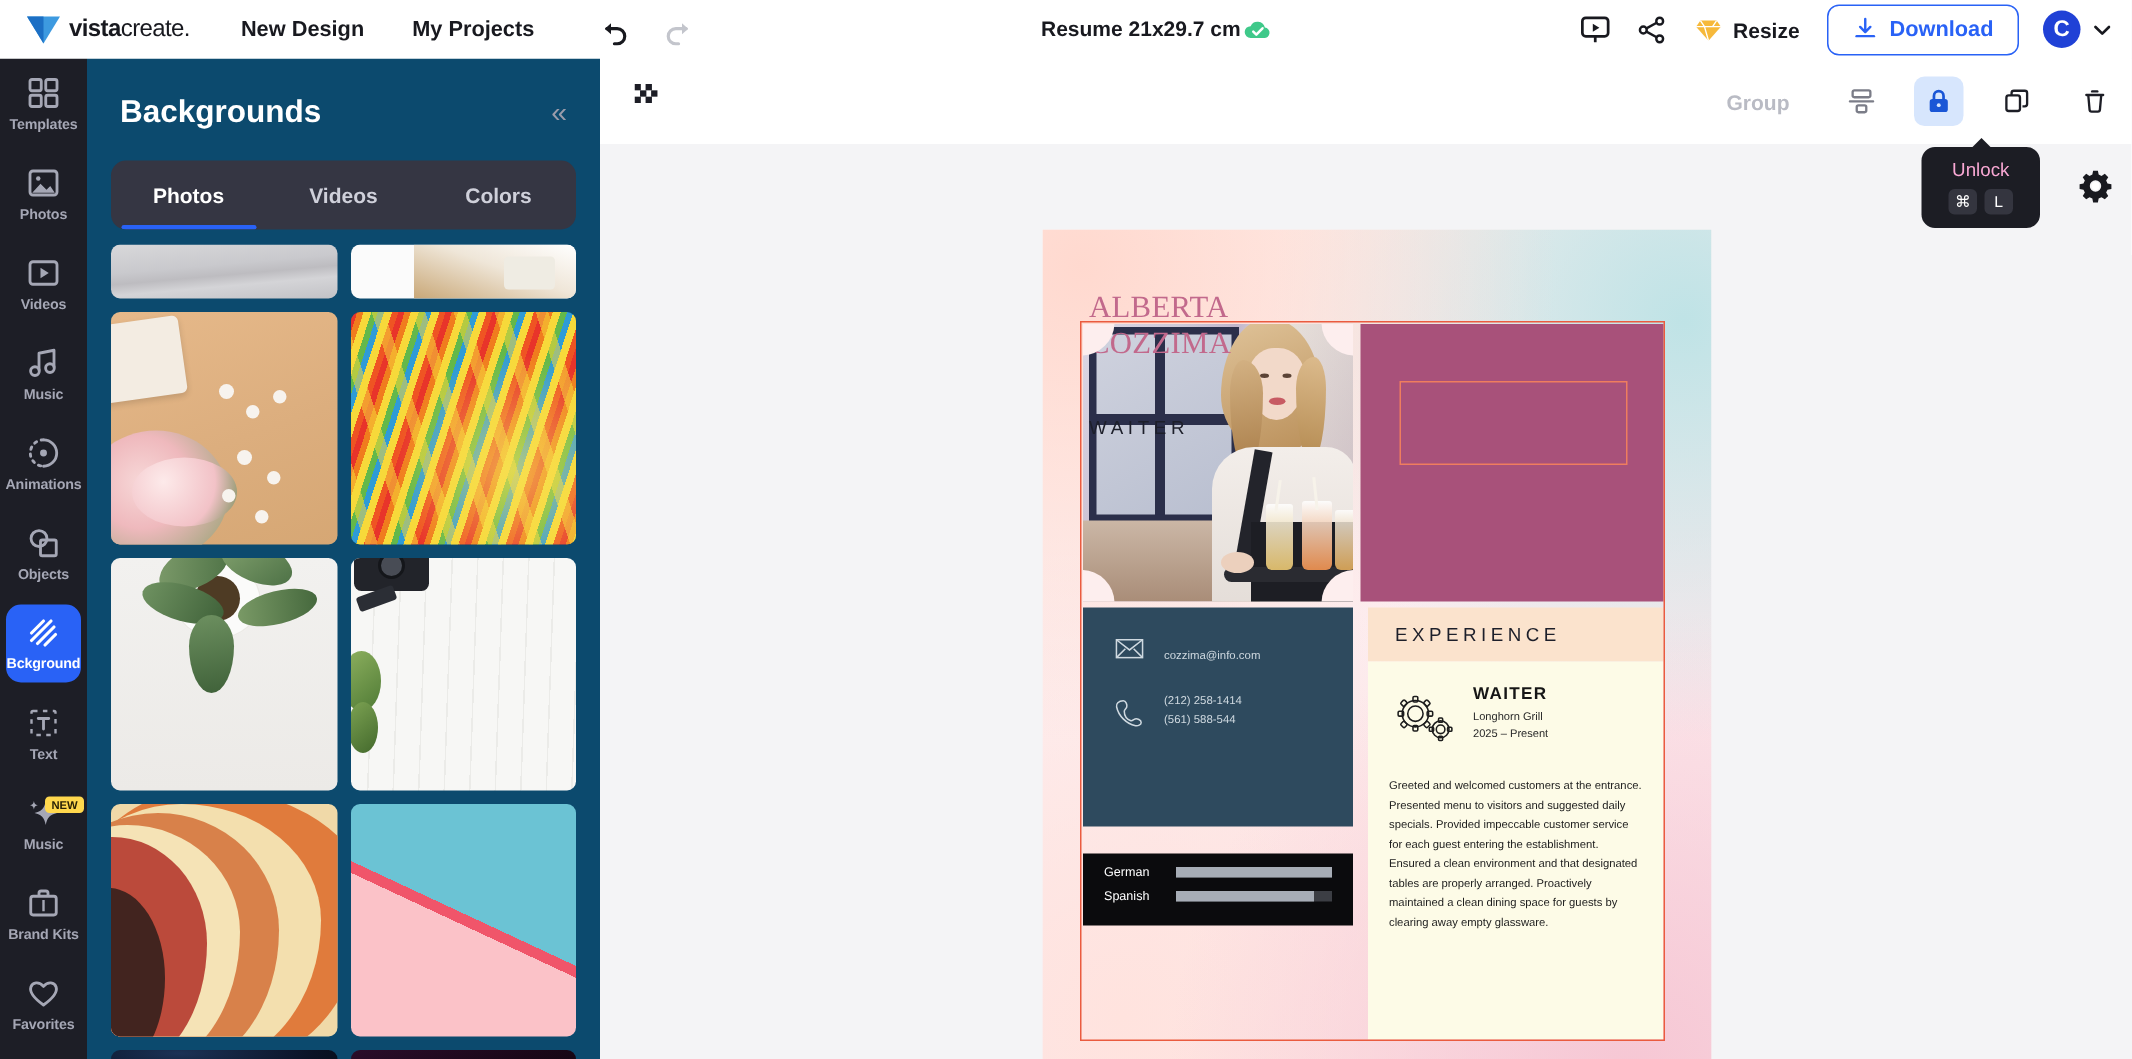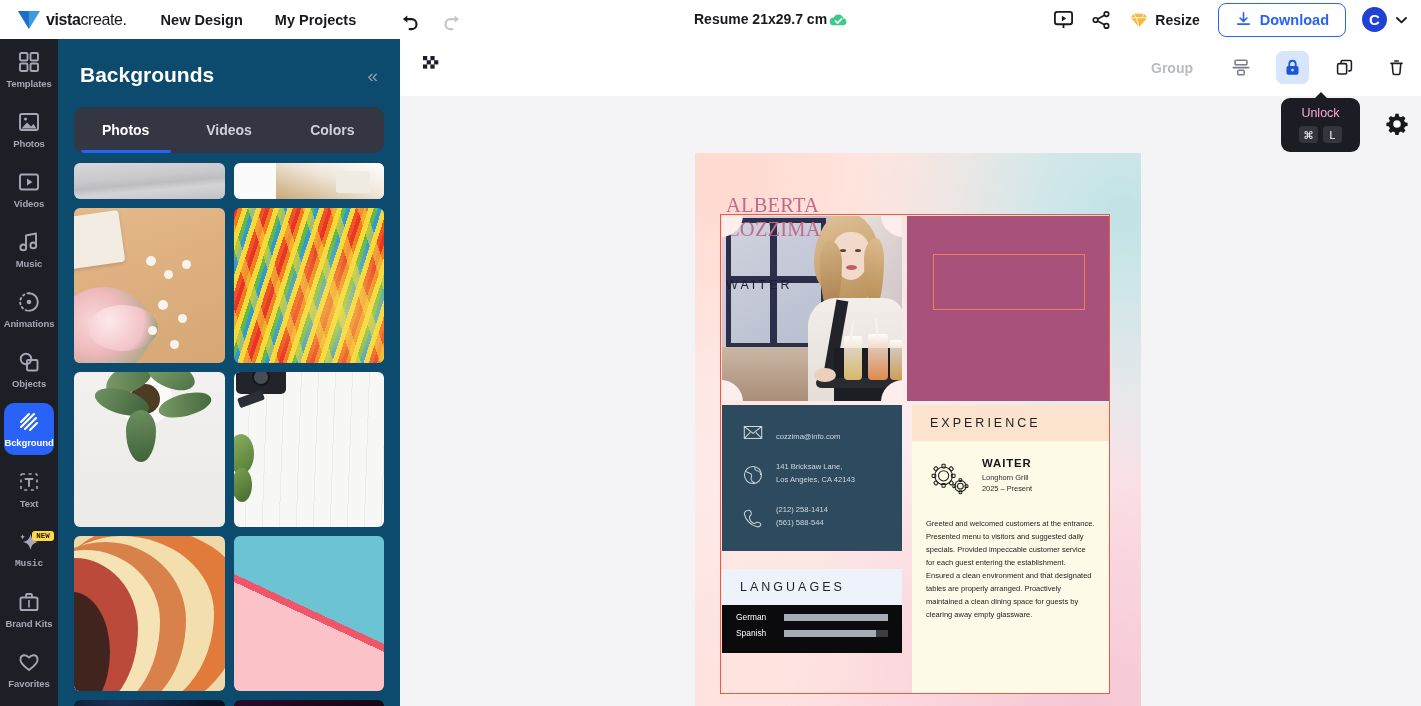--- a/index.html
+++ b/index.html
@@ -404,21 +404,21 @@
     </div>
 
     <div class="rail-item">
       <svg class="ri-ico" viewBox="0 0 24 24">
         <rect x="4" y="4" width="16" height="16" rx="1" stroke="#a5a7b5" stroke-width="1.6" fill="none" stroke-dasharray="3 3.6"></rect>
         <path d="M8.5 9 h7 M12 9 v7" stroke="#a5a7b5" stroke-width="1.9" stroke-linecap="round"></path>
       </svg>
       <div class="ri-label">Text</div>
     </div>
 
-    <div class="rail-item" style="position:relative;font-family:Liberation Mono, monospace;">
+    <div class="rail-item" style="position:relative;">
       <div class="ri-badge">NEW</div>
       <svg class="ri-ico" viewBox="0 0 24 24">
         <path d="M13.5 4 C14.6 9.2 16.3 10.9 21 12 C16.3 13.1 14.6 14.8 13.5 20 C12.4 14.8 10.7 13.1 6 12 C10.7 10.9 12.4 9.2 13.5 4 Z" fill="#a5a7b5"></path>
         <path d="M5.6 4 C5.9 5.8 6.5 6.4 8.2 6.8 C6.5 7.2 5.9 7.8 5.6 9.6 C5.3 7.8 4.7 7.2 3 6.8 C4.7 6.4 5.3 5.8 5.6 4 Z" fill="#a5a7b5"></path>
       </svg>
       <div class="ri-label">Music</div>
     </div>
 
     <div class="rail-item">
       <svg class="ri-ico" viewBox="0 0 24 24">
@@ -619,39 +619,29 @@
               <div class="crow">
                 <svg class="cico" viewBox="0 0 24 24">
                   <rect x="2.5" y="6" width="19" height="13" stroke="#cfd9e0" stroke-width="1.1" fill="none"></rect>
                   <path d="M2.5 6 L12 13.4 L21.5 6" stroke="#cfd9e0" stroke-width="1.1" fill="none"></path>
                   <path d="M2.5 19 L9 12.5 M21.5 19 L15 12.5" stroke="#cfd9e0" stroke-width="1.1" fill="none"></path>
                 </svg>
                 <div class="ctxt">cozzima@info.com</div>
               </div>
               <div class="crow">
                 <svg class="cico" viewBox="0 0 24 24">
-                  <circle cx="12" cy="12" r="9.3" stroke="#cfd9e0" stroke-width="1.1" fill="none"></circle>
-                  <path d="M4 8 C7 10 8 9 10 11 C12 13 9 14 10 17 C11 19.5 13 20 14 21" stroke="#cfd9e0" stroke-width="1.1" fill="none"></path>
-                  <path d="M14.5 3.4 C13 6 15 7 17 7.5 C19 8 20.5 10 20.2 12" stroke="#cfd9e0" stroke-width="1.1" fill="none"></path>
-                </svg>
-                <div class="ctxt" style="white-space:pre-line;">141 Bricksaw Lane,
-Los Angeles, CA 42143</div>
-              </div>
-              <div class="crow">
-                <svg class="cico" viewBox="0 0 24 24">
                   <path d="M7.5 3.5 C9.5 3.5 10.4 6.5 10 8 C9.7 9.2 8.2 9.8 8.2 11 C8.2 14 10 16.8 13 18 C14.2 18.4 14.8 17 16 16.7 C17.5 16.3 20.5 17.2 20.5 19.2 C20.5 21 18 22 16.4 21.6 C9.5 20 4 14.5 2.6 7.8 C2.2 6 3.8 3.5 7.5 3.5 Z" stroke="#cfd9e0" stroke-width="1.1" fill="none"></path>
                 </svg>
                 <div class="ctxt" style="white-space:pre-line;">(212) 258-1414
 (561) 588-544</div>
               </div>
             </div>
 
             <div class="lang-gap"></div>
 
-            <div class="sec-head lang-head">LANGUAGES</div>
             <div class="lang-body">
               <div class="lang-row">
                 <div class="lang-name">German</div>
                 <div class="lang-bar">
                     <i style="width:100%"></i>
                   </div>
               </div>
               <div class="lang-row">
                 <div class="lang-name">Spanish</div>
                 <div class="lang-bar">

